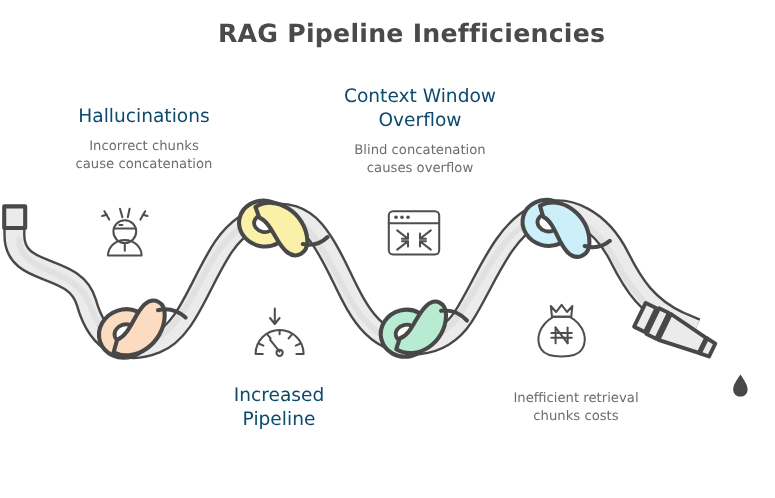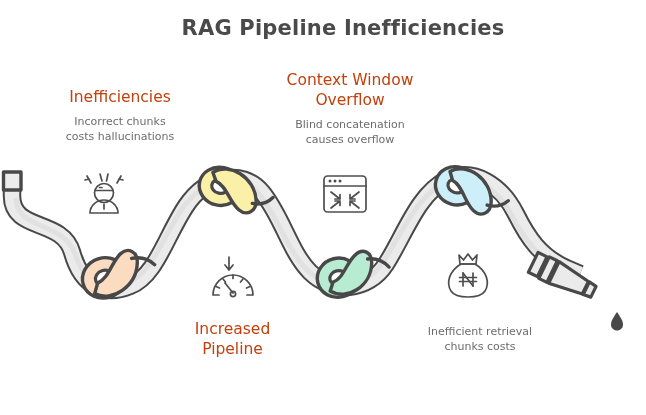--- a/index.html
+++ b/index.html
@@ -41,21 +41,21 @@
 
   
   .label-block {
     position: absolute;
     text-align: center;
     color: #5b5b5b;
   }
   .label-heading {
     font-size: 15.5px;
     font-weight: 400;
-    color: #c2410c;
+    color: #0c4a6e;
     line-height: 1.28;
     white-space: pre-line;
   }
   .label-sub {
     font-size: 11px;
     font-weight: 400;
     color: #6d6d6d;
     line-height: 1.35;
     margin-top: 7px;
     white-space: pre-line;
@@ -231,23 +231,23 @@
       <line x1="-5" y1="-4" x2="5" y2="9"></line>
       <line x1="-8.5" y1="0.5" x2="8.5" y2="0.5"></line>
       <line x1="-8.5" y1="4.5" x2="8.5" y2="4.5"></line>
     </g>
   </g>
 </svg>
 
 <div class="title">RAG Pipeline Inefficiencies</div>
 
 <div class="label-block lbl-hallucinations">
-  <div class="label-heading">Inefficiencies</div>
+  <div class="label-heading">Hallucinations</div>
   <div class="label-sub">Incorrect chunks
-costs hallucinations</div>
+cause concatenation</div>
 </div>
 
 <div class="label-block lbl-context">
   <div class="label-heading">Context Window
 Overflow</div>
   <div class="label-sub">Blind concatenation
 causes overflow</div>
 </div>
 
 <div class="label-block lbl-latency">

